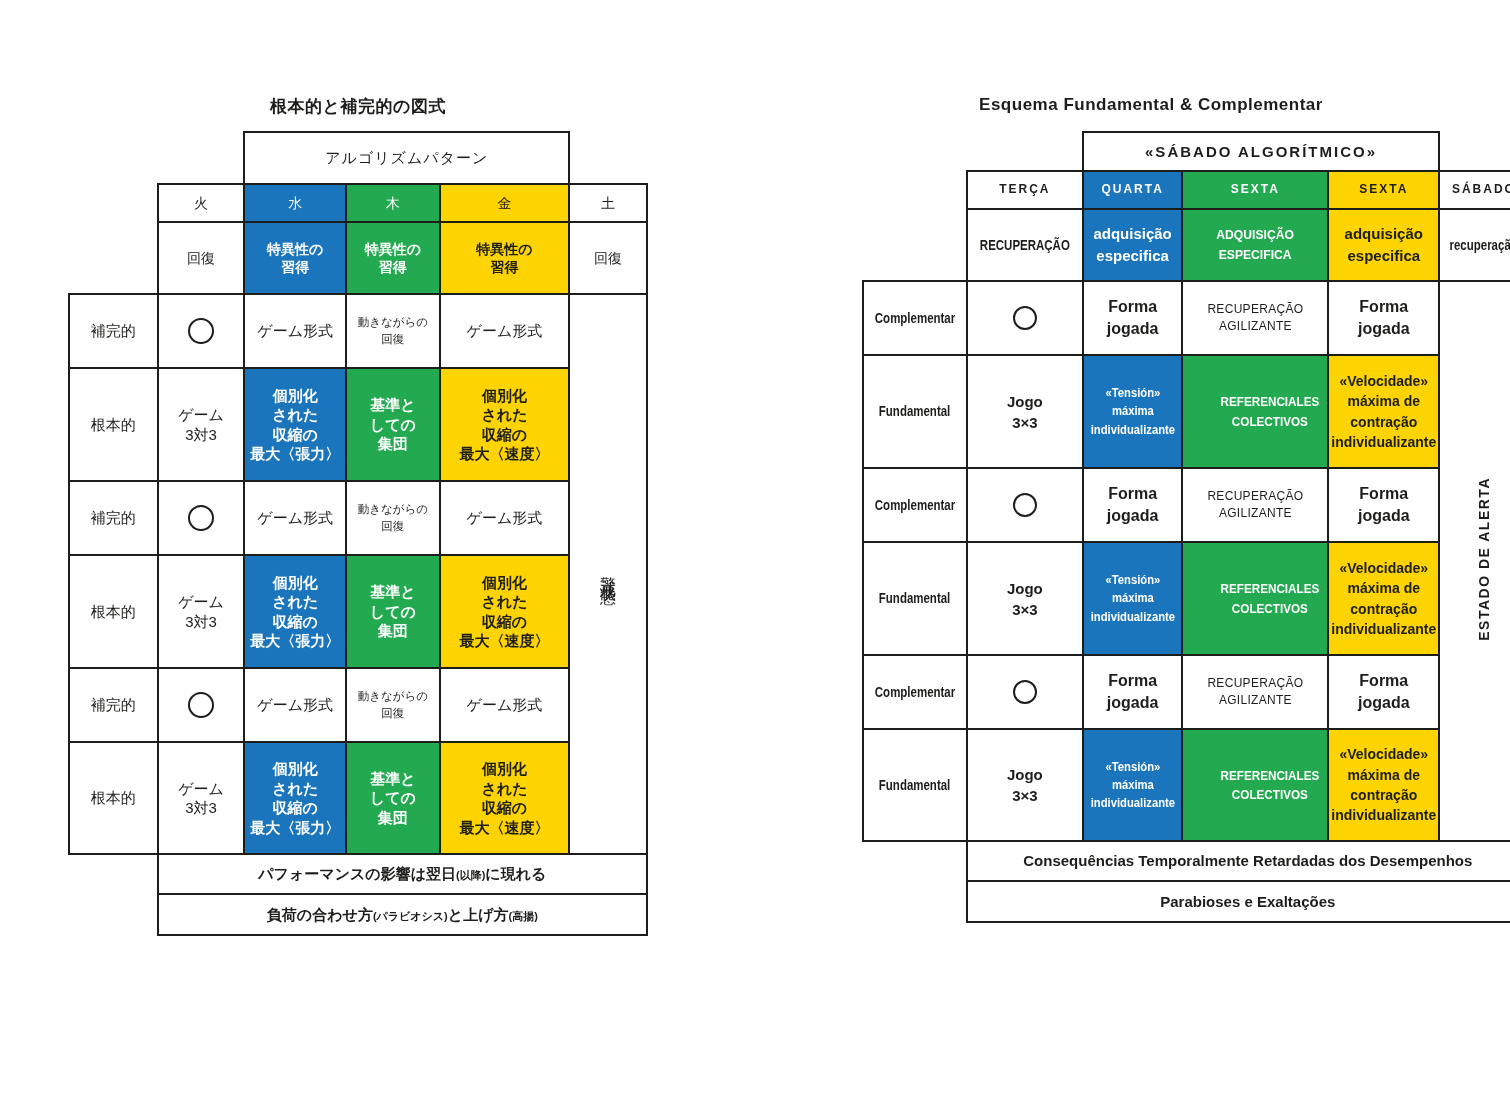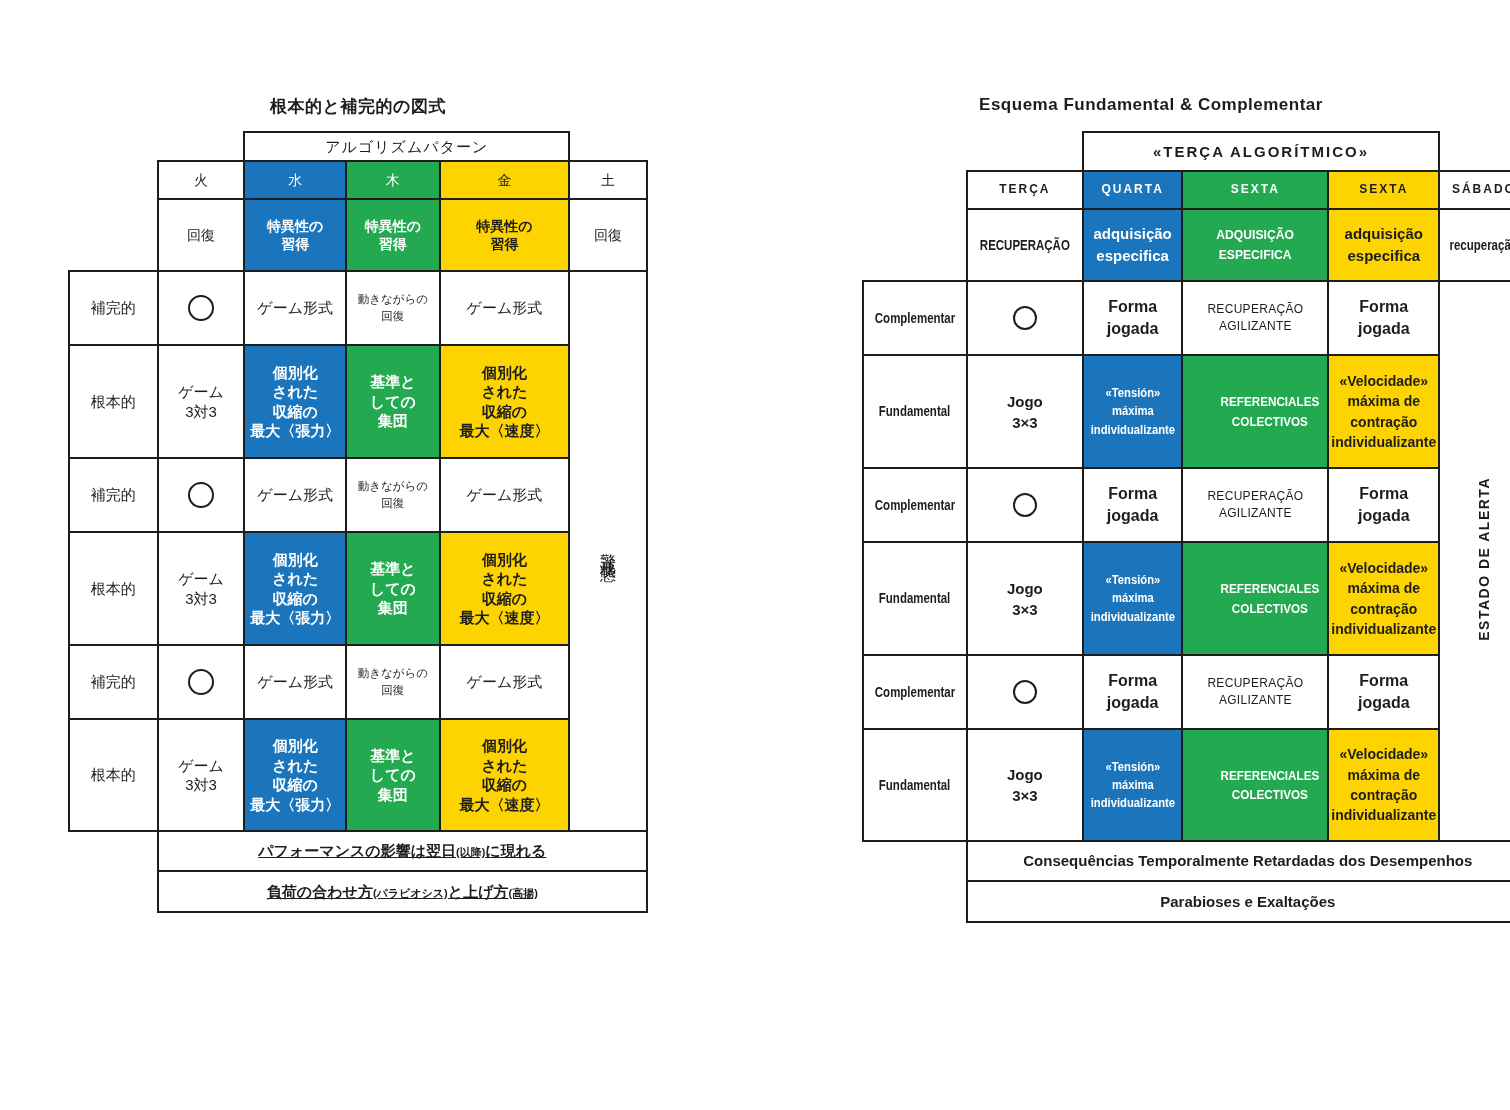--- a/index.html
+++ b/index.html
@@ -38,21 +38,21 @@
   .v-jp{
     display:inline-block;writing-mode:vertical-rl;
     font-size:16px;letter-spacing:4px;line-height:1;
   }
   .v-lat{
     display:inline-block;writing-mode:vertical-rl;transform:rotate(180deg);
     font-size:14px;font-weight:bold;letter-spacing:1.5px;line-height:1;
   }
   .cond{display:inline-block;transform:scaleX(.82);transform-origin:center;white-space:pre-line;}
   .cond90{display:inline-block;transform:scaleX(.9);transform-origin:center;white-space:pre-line;}
-  .footer-jp{font-size:15px;font-weight:bold;text-decoration:underline;}
+  .footer-jp{font-size:15px;font-weight:bold;}
   .footer-jp .paren{font-size:11px;}
   .footer-lat{font-size:15px;font-weight:bold;border-radius:12px;}
   .tension-cell{font-size:12.5px;line-height:1.45;}
   .refcol-cell{font-size:13px;line-height:1.5;padding-left:32px;}
   .veloc-cell{font-size:14px;line-height:1.45;margin-top:37px;}
   .forma-cell{font-size:16px;line-height:1.4;}
   .label-lat{font-size:14px;font-weight:bold;}
   .recu-lat{font-size:14px;font-weight:bold;}
   .adq-cell{font-size:15px;font-weight:bold;line-height:1.45;}
   .adq-green{font-size:13.5px;font-weight:bold;line-height:1.5;}
@@ -66,21 +66,21 @@
   <table>
     <colgroup>
       <col style="width:89px">
         <col style="width:87px">
         <col style="width:102px">
       <col style="width:94px">
         <col style="width:130px">
         <col style="width:78px">
     </colgroup>
     <tbody>
-        <tr style="height:29px">
+        <tr style="height:52px">
       <td class="ghost"></td>
       <td class="ghost"></td>
       <td colspan="3" class="hdr-pattern">アルゴリズムパターン</td>
       <td class="ghost"></td>
     </tr>
     <tr style="height:38px">
       <td class="ghost"></td>
       <td class="day-jp">火</td>
       <td class="day-jp bg-blue">水</td>
       <td class="day-jp bg-green">木</td>
@@ -193,21 +193,21 @@
         <col style="width:90px">
         <col style="width:100px">
       <col style="width:98px">
         <col style="width:127px">
         <col style="width:75px">
     </colgroup>
     <tbody>
         <tr style="height:39px">
       <td class="ghost"></td>
       <td class="ghost"></td>
-      <td colspan="3" class="hdr-pattern-lat">«TERÇA ALGORÍTMICO»</td>
+      <td colspan="3" class="hdr-pattern-lat">«SÁBADO ALGORÍTMICO»</td>
       <td class="ghost"></td>
     </tr>
     <tr style="height:38px">
       <td class="ghost"></td>
       <td class="day-lat">TERÇA</td>
       <td class="day-lat bg-blue">QUARTA</td>
       <td class="day-lat bg-green">SEXTA</td>
       <td class="day-lat bg-yellow">SEXTA</td>
       <td class="day-lat">SÁBADO</td>
     </tr>

